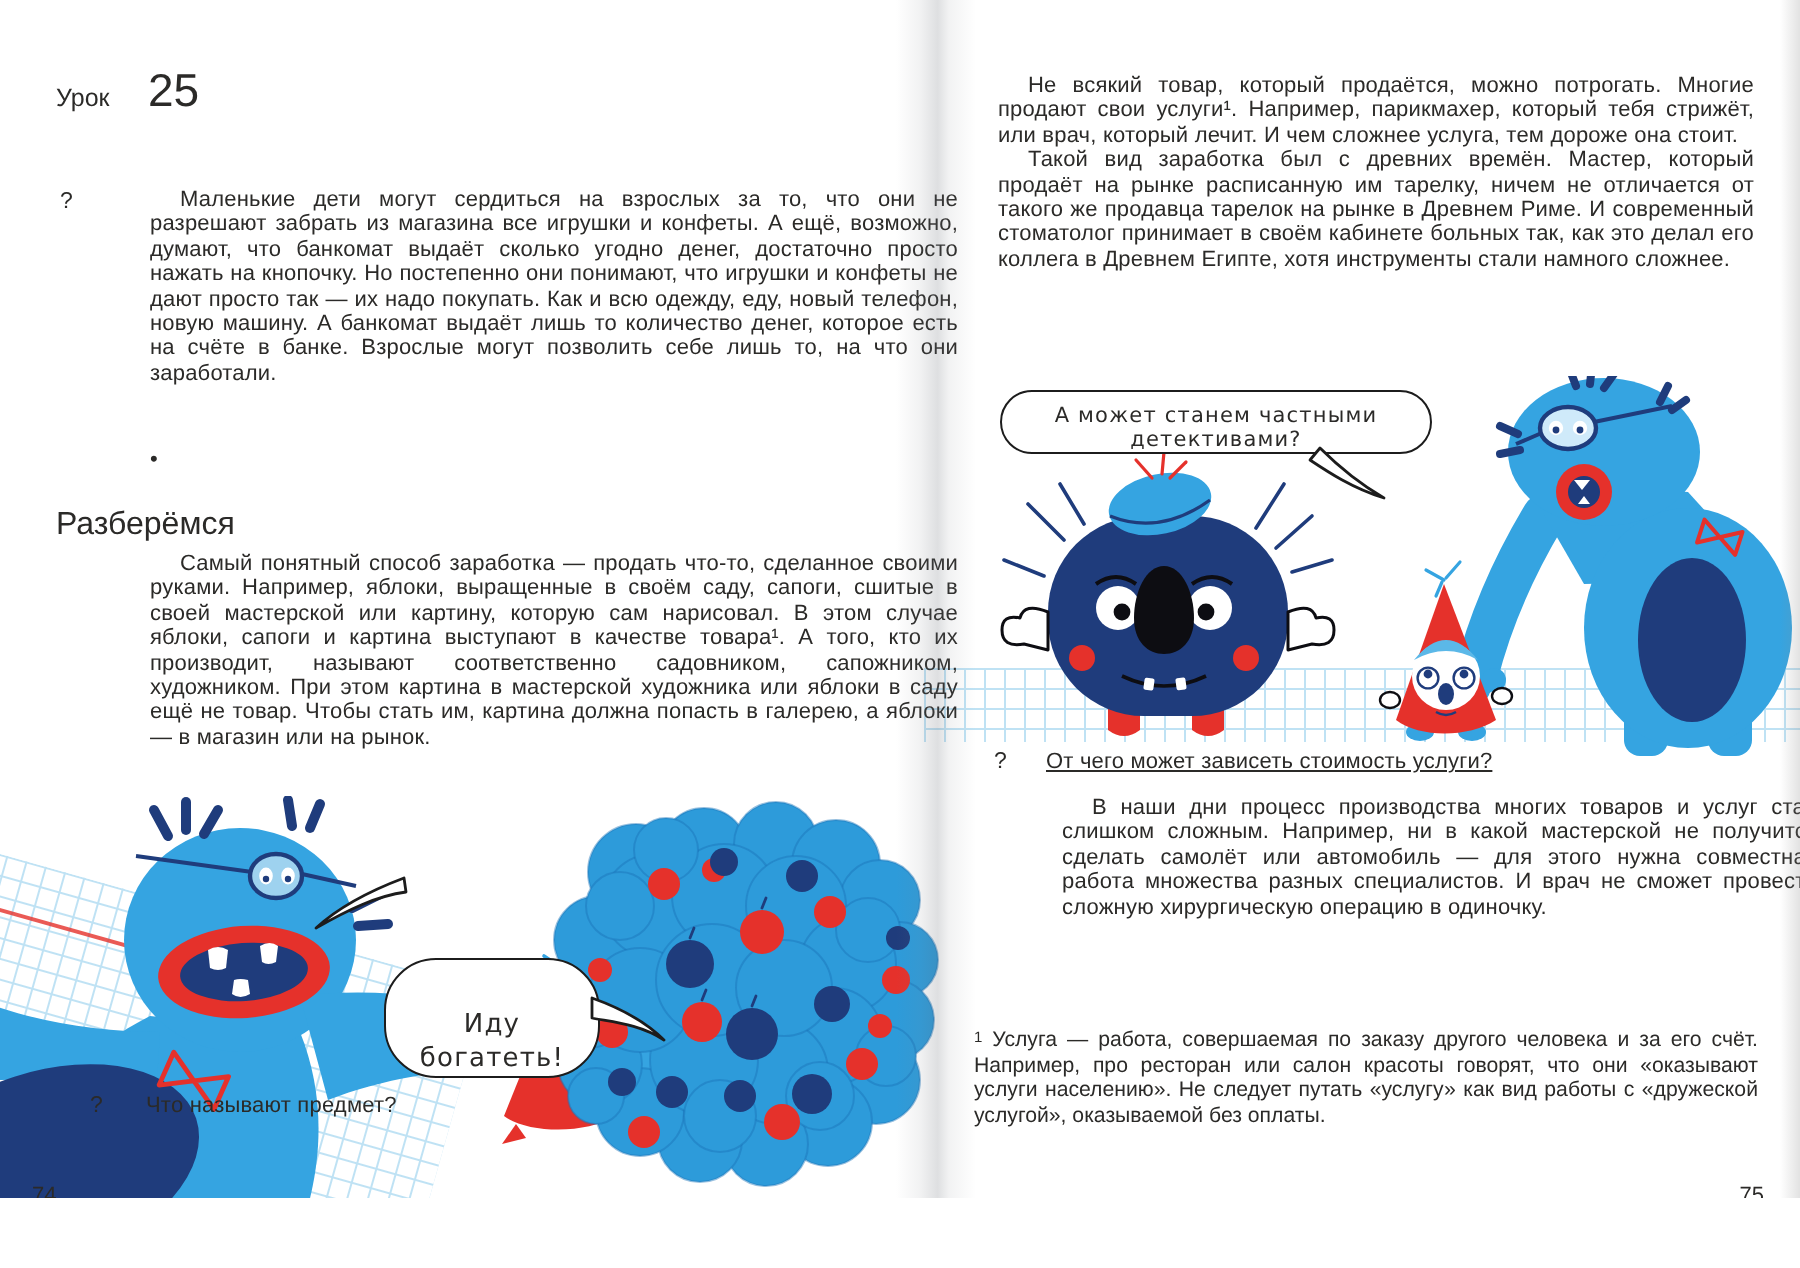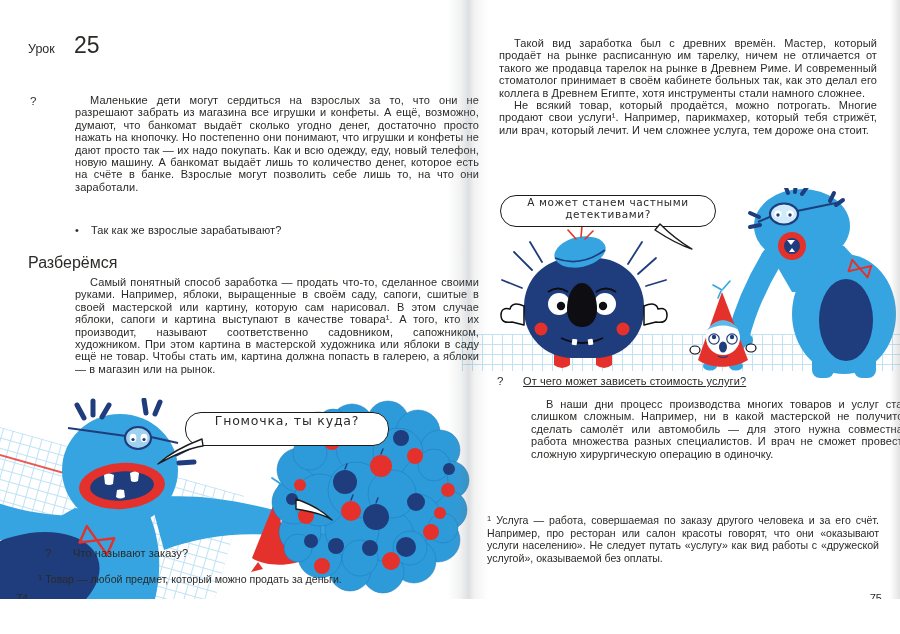--- a/index.html
+++ b/index.html
@@ -19,21 +19,21 @@
   .fn-sup{font-size:7.5px;vertical-align:top;position:relative;top:-1px;z-index:4;}
   .pagenum{font-size:11px;z-index:4;}
   .grid{background-image:linear-gradient(#bfe2f4 1px,transparent 1px),
                          linear-gradient(90deg,#bfe2f4 1px,transparent 1px);
         background-size:10px 10px;z-index:1;}
   .grid-left{left:-170px;top:379px;width:430px;height:320px;
              transform:rotate(15.75deg);transform-origin:top left;}
   .redline{position:absolute;left:0;right:0;top:26px;height:1.5px;background:#e5312b;opacity:.8;}
   .grid-right{left:462px;top:334px;width:438px;height:37px;}
   .bubble{position:absolute;background:#fff;border:1.4px solid #1c1c1c;border-radius:16px;
-          display:flex;align-items:center;justify-content:flex-start;flex-direction:column;
+          display:flex;align-items:center;justify-content:flex-end;flex-direction:column;
           font-family:"DejaVu Sans",sans-serif;z-index:5;text-align:center;}
   .b1{left:185px;top:412px;width:202px;height:32px;font-size:12.5px;letter-spacing:0.8px;}
   .b2{left:192px;top:479px;width:106px;height:58px;font-size:13px;letter-spacing:0.6px;border-radius:26px;line-height:17px;}
   .b3{left:500px;top:195px;width:214px;height:30px;font-size:10.5px;letter-spacing:0.6px;}
   .tail{position:absolute;z-index:6;}
   .gutter{left:448px;top:0;width:40px;height:634px;z-index:9;
     background:linear-gradient(to right,rgba(125,130,135,0) 0%,rgba(125,130,135,0.10) 30%,
                rgba(105,110,118,0.22) 52%,rgba(125,130,135,0.10) 66%,rgba(125,130,135,0) 100%);}
   .edge-right{left:890px;top:0;width:10px;height:634px;z-index:9;
     background:linear-gradient(to right,rgba(140,140,140,0) 0%,rgba(140,140,140,0.25) 100%);}
@@ -48,21 +48,20 @@
       <div class="redline"></div>
     </div>
 
   <div class="abs lesson-label" style="left:28px;top:42px;">Урок</div>
   <div class="abs lesson-number" style="left:74px;top:32px;">25</div>
 
   <div class="abs qmark" style="left:30px;top:95px;">?</div>
   <div class="abs para indent" style="left:43px;top:94px;width:404px;">Маленькие дети могут сердиться на взрослых за то, что они не разрешают забрать из магазина все игрушки и конфеты. А ещё, возможно, думают, что банкомат выдаёт сколько угодно денег, достаточно просто нажать на кнопочку. Но постепенно они понимают, что игрушки и конфеты не дают просто так — их надо покупать. Как и всю одежду, еду, новый телефон, новую машину. А банкомат выдаёт лишь то количество денег, которое есть на счёте в банке. Взрослые могут позволить себе лишь то, на что они заработали.</div>
 
   <div class="abs qrow" style="left:75px;top:224px;">•</div>
-  <div class="abs qrow" style="left:91px;top:224px;">Так как же взрослые зарабатывают?</div>
 
   <div class="abs section-h" style="left:28px;top:254px;">Разберёмся</div>
   <div class="abs para indent" style="left:43px;top:276px;width:404px;">Самый понятный способ заработка — продать что-то, сделанное своими руками. Например, яблоки, выращенные в своём саду, сапоги, сшитые в своей мастерской или картину, которую сам нарисовал. В этом случае яблоки, сапоги и картина выступают в качестве товара¹. А того, кто их производит, называют соответственно садовником, сапожником, художником. При этом картина в мастерской художника или яблоки в саду ещё не товар. Чтобы стать им, картина должна попасть в галерею, а яблоки — в магазин или на рынок.</div>
 
   <svg class="abs" style="left:0;top:398px;z-index:3;" width="470" height="212" viewBox="0 0 470 212">
 
     <g>
       <path d="M75,110 C40,128 8,158 -8,200 L-8,212 L152,212 C162,180 162,148 150,118 Z" fill="#35a4e1"></path>
       <path d="M80,118 C50,118 18,113 -8,103 L-8,142 C20,142 52,140 78,150 Z" fill="#35a4e1"></path>
       <ellipse cx="22" cy="186" rx="80" ry="48" fill="#1f3c7c" transform="rotate(-18 22 186)"></ellipse>
@@ -178,44 +177,41 @@
         <circle cx="370" cy="150" r="8"></circle>
     </g>
     <g stroke="#1f3c7c" stroke-width="1.4" stroke-linecap="round">
       <path d="M381,56 l2,-5"></path>
         <path d="M351,102 l2,-5"></path>
         <path d="M376,105 l2,-5"></path>
         <path d="M345,71 l2,-5"></path>
     </g>
   </svg>
 
-  <div class="bubble b1">
-    <span>Гномочка, ты куда?</span>
-  </div>
   <svg class="tail" style="left:156px;top:437px;" width="48" height="30" viewBox="0 0 48 30">
     <path d="M46,2 C30,8 14,16 2,27 C18,18 32,11 47,9 Z" fill="#fff" stroke="#1c1c1c" stroke-width="1.4" stroke-linejoin="round"></path>
   </svg>
+  <div class="bubble b2">
+    <span>Иду</span>
+    <span>богатеть!</span>
+  </div>
   <svg class="tail" style="left:294px;top:496px;" width="40" height="26" viewBox="0 0 40 26">
     <path d="M2,3 C16,8 28,14 38,24 C26,16 12,15 2,13 Z" fill="#fff" stroke="#1c1c1c" stroke-width="1.4" stroke-linejoin="round"></path>
   </svg>
 
   <div class="abs qmark" style="left:45px;top:547px;">?</div>
-  <div class="abs qrow" style="left:73px;top:547px;">Что называют заказу?</div>
-
-  <div class="abs fn" style="left:38px;top:573px;width:410px;">
-    <span class="fn-sup">1</span>
-    <span>Товар — любой предмет, который можно продать за деньги.</span>
-  </div>
+  <div class="abs qrow" style="left:73px;top:547px;">Что называют предмет?</div>
+
   <div class="abs pagenum" style="left:16px;top:592px;">74</div>
 
   <div class="abs grid grid-right"></div>
 
   <div class="abs para" style="left:499px;top:37px;width:378px;">
+    <p>Не всякий товар, который продаётся, можно потрогать. Многие продают свои услуги¹. Например, парикмахер, который тебя стрижёт, или врач, который лечит. И чем сложнее услуга, тем дороже она стоит.</p>
     <p>Такой вид заработка был с древних времён. Мастер, который продаёт на рынке расписанную им тарелку, ничем не отличается от такого же продавца тарелок на рынке в Древнем Риме. И современный стоматолог принимает в своём кабинете больных так, как это делал его коллега в Древнем Египте, хотя инструменты стали намного сложнее.</p>
-    <p>Не всякий товар, который продаётся, можно потрогать. Многие продают свои услуги¹. Например, парикмахер, который тебя стрижёт, или врач, который лечит. И чем сложнее услуга, тем дороже она стоит.</p>
   </div>
 
   <svg class="abs" style="left:462px;top:188px;z-index:3;" width="438" height="192" viewBox="0 0 438 192">
 
     <g>
       <path d="M310,70 C292,100 282,126 276,150" stroke="#35a4e1" stroke-width="22" stroke-linecap="round" fill="none"></path>
       <circle cx="268" cy="152" r="6" fill="#35a4e1"></circle>
         <circle cx="277" cy="157" r="6" fill="#35a4e1"></circle>
         <circle cx="285" cy="152" r="6" fill="#35a4e1"></circle>
       <polygon points="300,52 382,58 422,102 330,104" fill="#35a4e1"></polygon>

